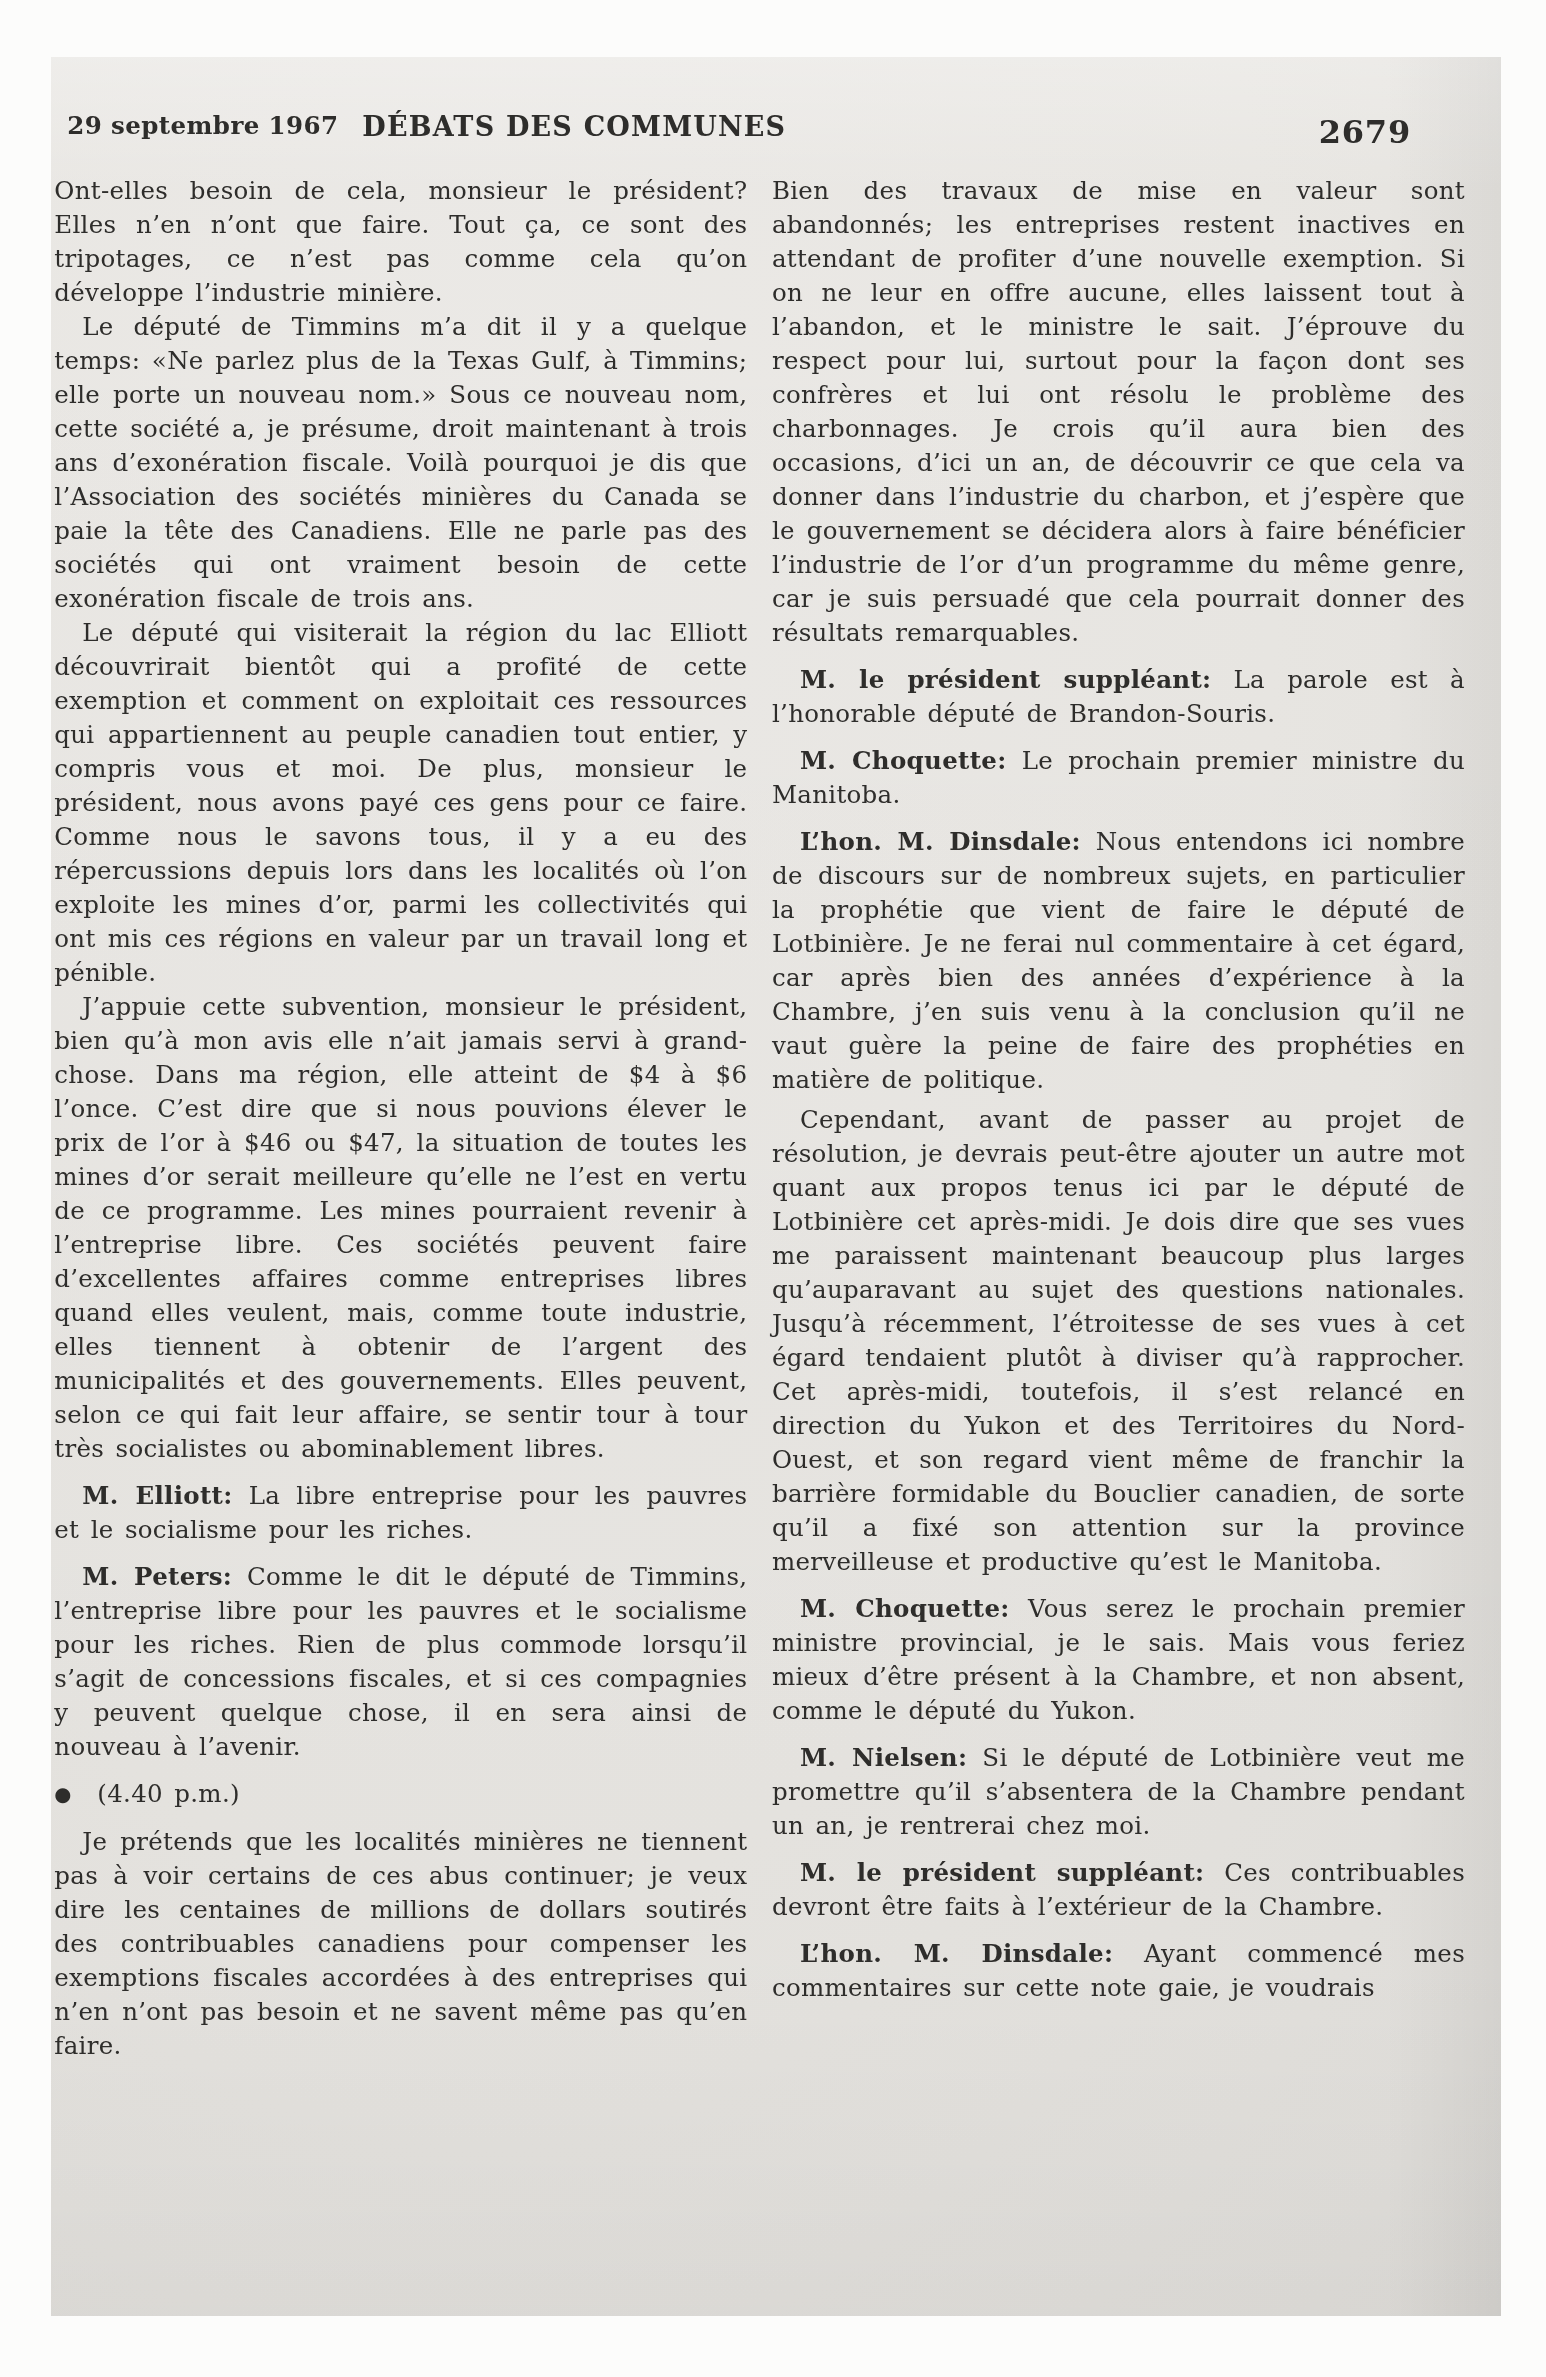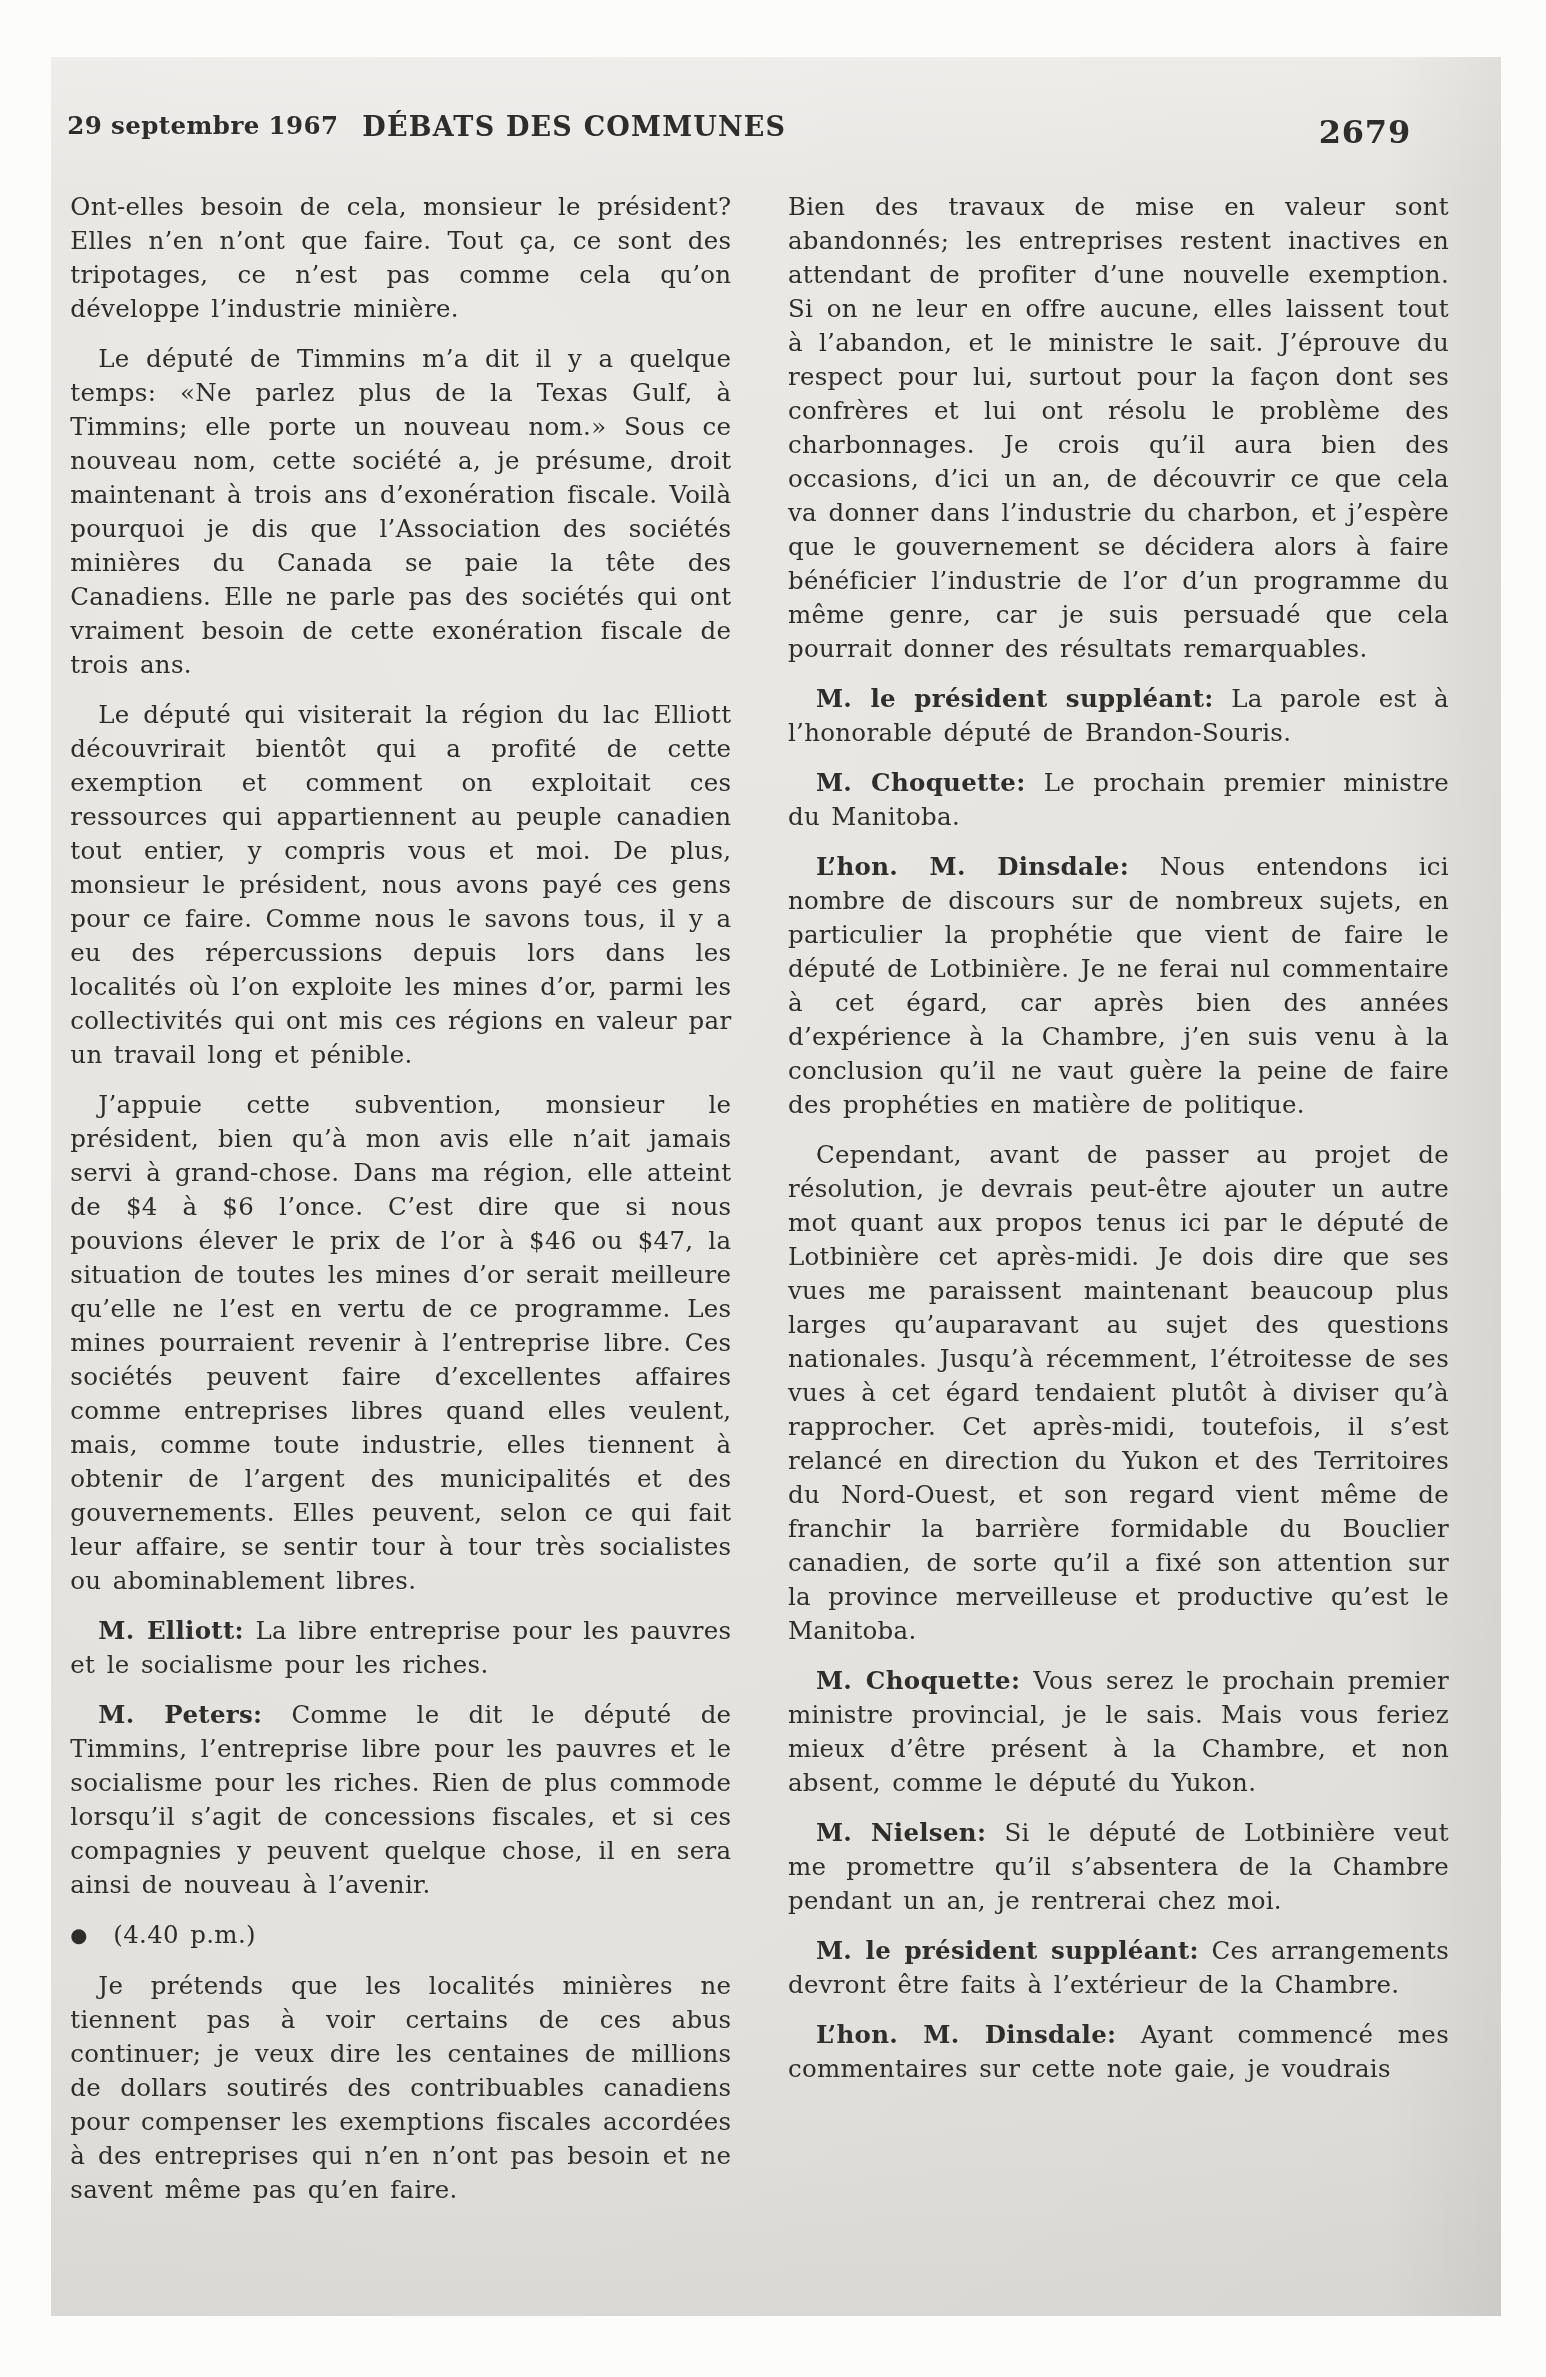--- a/index.html
+++ b/index.html
@@ -45,21 +45,21 @@
   }
 
   .columns {
     margin-top: 24.5px;
     display: flex;
     gap: 24.5px;
   }
   .col { flex: 1 1 0; min-width: 0; }
 
   .para {
-    margin: 16px;
+    margin: 0;
     font-size: 24.5px;
     line-height: 34px;
     text-align: justify;
     text-indent: 28px;
     letter-spacing: 0.3px;
     word-spacing: 3.3px;
   }
   .para.flush { text-indent: 0; }
   .para.spaced { margin-top: 13px; }
   .para.spaced-sm { margin-top: 6.5px; }
@@ -100,20 +100,20 @@
       </div>
 
       <div class="col">
         <p class="para flush"><span>Bien des travaux de mise en valeur sont abandonnés; les entreprises restent inactives en attendant de profiter d’une nouvelle exemption. Si on ne leur en offre aucune, elles laissent tout à l’abandon, et le ministre le sait. J’éprouve du respect pour lui, surtout pour la façon dont ses confrères et lui ont résolu le problème des charbonnages. Je crois qu’il aura bien des occasions, d’ici un an, de découvrir ce que cela va donner dans l’industrie du charbon, et j’espère que le gouvernement se décidera alors à faire bénéficier l’industrie de l’or d’un programme du même genre, car je suis persuadé que cela pourrait donner des résultats remarquables.</span></p>
         <p class="para spaced"><b>M. le président suppléant:</b><span> La parole est à l’honorable député de Brandon-Souris.</span></p>
         <p class="para spaced"><b>M. Choquette:</b><span> Le prochain premier ministre du Manitoba.</span></p>
         <p class="para spaced"><b>L’hon. M. Dinsdale:</b><span> Nous entendons ici nombre de discours sur de nombreux sujets, en particulier la prophétie que vient de faire le député de Lotbinière. Je ne ferai nul commentaire à cet égard, car après bien des années d’expérience à la Chambre, j’en suis venu à la conclusion qu’il ne vaut guère la peine de faire des prophéties en matière de politique.</span></p>
         <p class="para spaced-sm"><span>Cependant, avant de passer au projet de résolution, je devrais peut-être ajouter un autre mot quant aux propos tenus ici par le député de Lotbinière cet après-midi. Je dois dire que ses vues me paraissent maintenant beaucoup plus larges qu’auparavant au sujet des questions nationales. Jusqu’à récemment, l’étroitesse de ses vues à cet égard tendaient plutôt à diviser qu’à rapprocher. Cet après-midi, toutefois, il s’est relancé en direction du Yukon et des Territoires du Nord-Ouest, et son regard vient même de franchir la barrière formidable du Bouclier canadien, de sorte qu’il a fixé son attention sur la province merveilleuse et productive qu’est le Manitoba.</span></p>
         <p class="para spaced"><b>M. Choquette:</b><span> Vous serez le prochain premier ministre provincial, je le sais. Mais vous feriez mieux d’être présent à la Chambre, et non absent, comme le député du Yukon.</span></p>
         <p class="para spaced"><b>M. Nielsen:</b><span> Si le député de Lotbinière veut me promettre qu’il s’absentera de la Chambre pendant un an, je rentrerai chez moi.</span></p>
-        <p class="para spaced"><b>M. le président suppléant:</b><span> Ces arrangements devront être faits à l’extérieur de la Chambre.</span></p>
+        <p class="para spaced"><b>M. le président suppléant:</b><span> Ces contribuables devront être faits à l’extérieur de la Chambre.</span></p>
         <p class="para spaced"><b>L’hon. M. Dinsdale:</b><span> Ayant commencé mes commentaires sur cette note gaie, je voudrais</span></p>
       </div>
 
     </div>
   </div>
 </div>
 
 
 </body></html>

